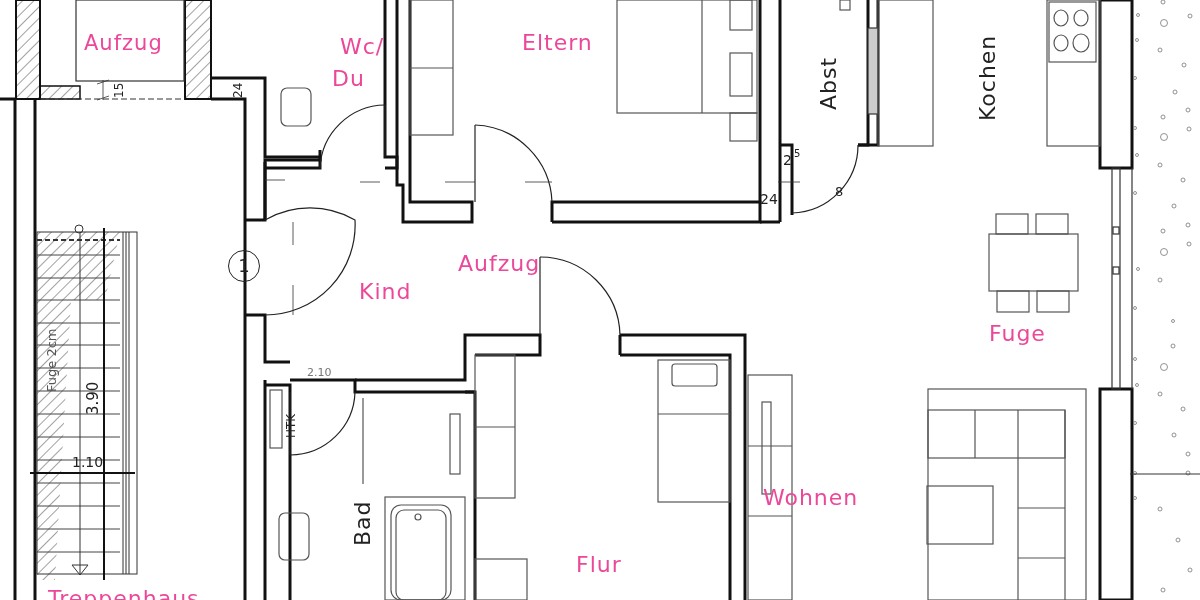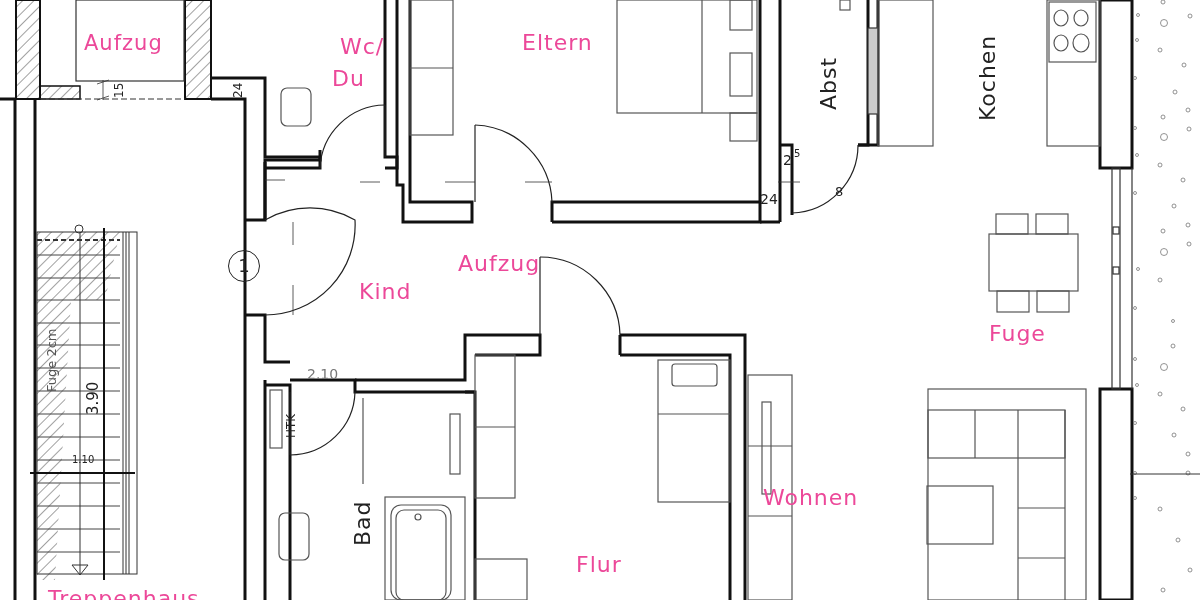--- a/index.html
+++ b/index.html
@@ -249,24 +249,24 @@
 <div class="vlbl" style="left:975px;top:121px;">Kochen</div>
 <div class="lbl" style="left:458px;top:251px;">Aufzug</div>
 <div class="lbl" style="left:359px;top:279px;">Kind</div>
 <div class="lbl" style="left:989px;top:321px;">Fuge</div>
 <div class="vlbl" style="left:350px;top:546px;">Bad</div>
 <div class="lbl" style="left:576px;top:552px;">Flur</div>
 <div class="lbl" style="left:763px;top:485px;">Wohnen</div>
 <div class="lbl" style="left:48px;top:586px;">Treppenhaus</div>
 
 <div class="vdim" style="left:84px;top:415px;font-size:15px;">3.90</div>
-<div class="dim" style="left:72px;top:454px;font-size:10px;">1.10</div>
+<div class="dim" style="left:72px;top:454px;font-size:14px;">1.10</div>
 <div class="vdim" style="left:44px;top:392px;font-size:13px;color:#555;">Fuge 2cm</div>
 <div class="vdim" style="left:112px;top:98px;font-size:12px;">15</div>
 <div class="vdim" style="left:231px;top:98px;font-size:12px;">24</div>
 <div class="dim" style="left:760px;top:191px;font-size:14px;">24</div>
 <div class="dim" style="left:783px;top:152px;font-size:14px;">2</div>
 <div class="dim" style="left:794px;top:148px;font-size:10px;">5</div>
 <div class="dim" style="left:835px;top:184px;font-size:13px;">8</div>
-<div class="dim" style="left:307px;top:366px;font-size:14px;color:#777;">2.10</div>
+<div class="dim" style="left:307px;top:366px;font-size:11px;color:#777;">2.10</div>
 <div class="vdim" style="left:284px;top:438px;font-size:12px;">HTK</div>
 
 <div class="marker" style="left:228px;top:250px;">1</div>
 
 </body></html>

